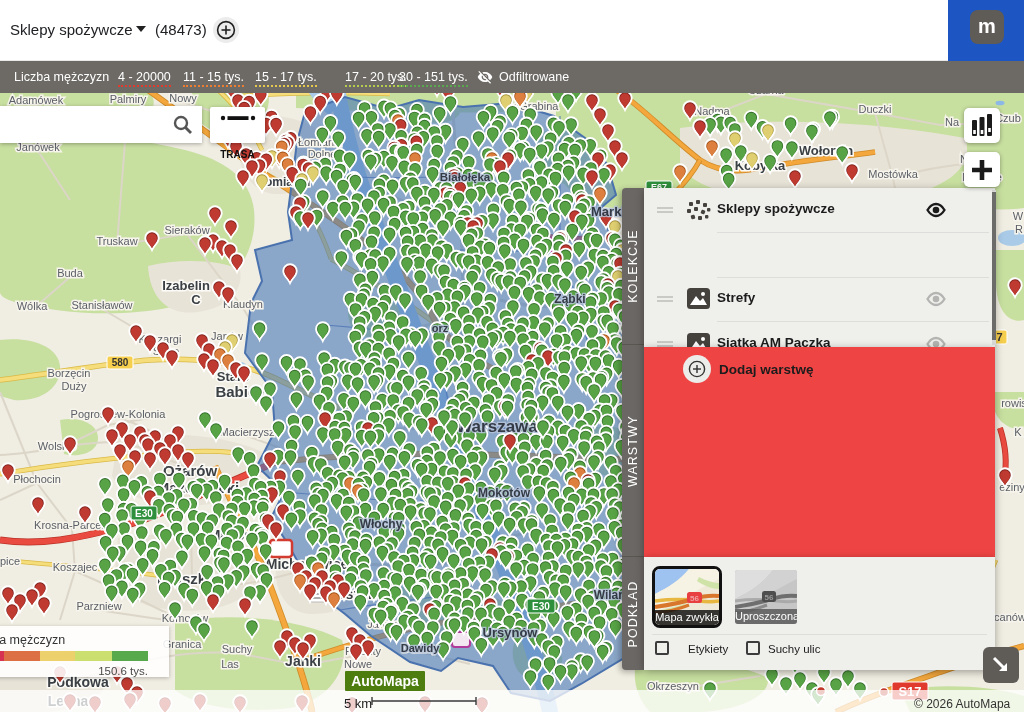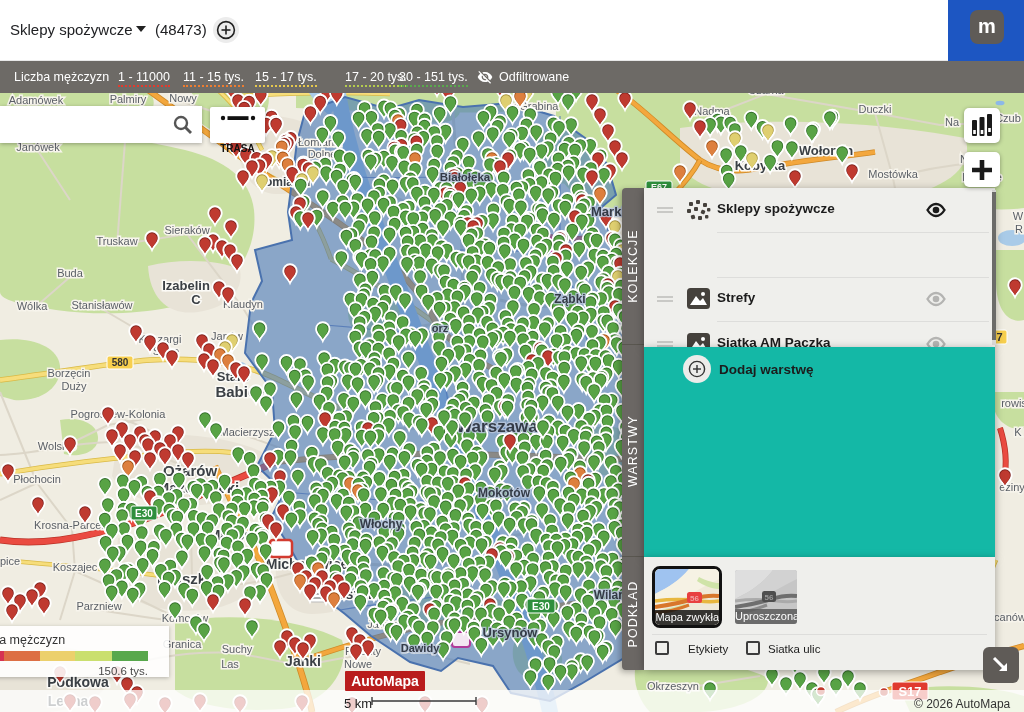--- a/index.html
+++ b/index.html
@@ -11,52 +11,52 @@
 #caret{position:absolute;left:136px;top:26px;width:0;height:0;border-left:5.5px solid transparent;border-right:5.5px solid transparent;border-top:6.5px solid #222}
 #plusbtn{position:absolute;left:213px;top:17px;width:26px;height:26px;border-radius:50%;background:#ececec}
 #plusbtn svg{position:absolute;left:3px;top:3px}
 #mbox{position:absolute;left:948px;top:0;width:76px;height:61px;background:#1d56c2}
 #mbadge{position:absolute;left:970px;top:10px;width:34px;height:34px;border-radius:8px;background:#5f5b57;color:#fff;font-size:20px;font-weight:bold;text-align:center;line-height:33px}
 #graybar{position:absolute;left:0;top:61px;width:1024px;height:32px;background:#6d6a66;color:#fff;font-size:12.5px}
 .gb{position:absolute;top:9px;white-space:nowrap}
 .chip{border-bottom:2px dotted;padding-bottom:1px}
 #searchbox{position:absolute;left:0;top:106px;width:202px;height:37px;background:#fff;box-shadow:0 1px 4px rgba(0,0,0,.3)}
 #trasa{position:absolute;left:210px;top:107px;width:55px;height:36px;background:#fff;border-radius:2px;box-shadow:0 1px 4px rgba(0,0,0,.3);text-align:center}
-#trasa .tt{font-size:10px;font-weight:bold;color:#111;margin-top:14px}
+#trasa .tt{font-size:10px;font-weight:bold;color:#111;margin-top:20px}
 #panel-tabs{position:absolute;left:622px;top:188px;width:22px;height:482px;background:#6b6764;border-radius:4px 0 0 4px;box-shadow:-2px 2px 6px rgba(0,0,0,.3)}
 .vtab{position:absolute;left:0;width:22px;color:#fff;font-size:12.5px;letter-spacing:1px;display:flex;align-items:center;justify-content:center}
 .vtab span{transform:rotate(-90deg);white-space:nowrap}
 #plist{position:absolute;left:644px;top:188px;width:351px;height:159px;background:#efefec;overflow:hidden;box-shadow:0 2px 8px rgba(0,0,0,.35)}
 .prow{position:absolute;left:0;width:351px;height:44px}
 .drag{position:absolute;left:13px;top:19px;width:16px;height:2px;background:#c9c9c6;box-shadow:0 4px 0 #c9c9c6}
 .picon{position:absolute;left:43px;top:11px}
 .plab{position:absolute;left:73px;top:13px;font-size:13.5px;font-weight:bold;color:#1c1c1c}
 .peye{position:absolute;left:282px;top:13px}
 .psep{position:absolute;left:73px;width:272px;height:1px;background:#dddddb}
 #sbar{position:absolute;left:992px;top:190px;width:3.5px;height:155px;background:#d9d9d7}
 #sbar .thumb{position:absolute;left:0;top:2px;width:3.5px;height:148px;background:#6b6b69}
-#pwhite{position:absolute;left:644px;top:347px;width:351px;height:210px;background:#14b8a6;box-shadow:0 2px 8px rgba(0,0,0,.35)}
+#pwhite{position:absolute;left:644px;top:347px;width:351px;height:210px;background:#ef4444;box-shadow:0 2px 8px rgba(0,0,0,.35)}
 #addcirc{position:absolute;left:39px;top:8px;width:28px;height:28px;border-radius:50%;background:#ececea}
 #addlab{position:absolute;left:75px;top:15px;font-size:13.5px;font-weight:bold;color:#1c1c1c}
 #ppod{position:absolute;left:644px;top:557px;width:351px;height:113px;background:#efefec;box-shadow:0 2px 8px rgba(0,0,0,.35)}
 #thumb1{position:absolute;left:8px;top:9px;width:70px;height:62px;border:3px solid #111;border-radius:8px;overflow:hidden;background:#f0ead8}
 #thumb2{position:absolute;left:91px;top:13px;width:62px;height:54px;border-radius:3px;overflow:hidden;background:#c9c9c9}
-.tlabel{position:absolute;left:0;bottom:0;width:100%;color:#fff;font-size:11px;text-align:right;line-height:15px}
+.tlabel{position:absolute;left:0;bottom:0;width:100%;color:#fff;font-size:11px;text-align:center;line-height:15px}
 #podsep{position:absolute;left:8px;top:77px;width:335px;height:1px;background:#dddddb}
 .cb{position:absolute;top:84px;width:14px;height:14px;border:2px solid #3c3c3c;border-radius:2px;background:#efefec}
 .cblab{position:absolute;top:86px;font-size:11.5px;color:#1c1c1c}
 #btn-bars{position:absolute;left:964px;top:108px;width:36px;height:35px;background:#fff;border-radius:5px;box-shadow:0 1px 4px rgba(0,0,0,.35)}
 #btn-plus{position:absolute;left:964px;top:152px;width:36px;height:35px;background:#fff;border-radius:5px;box-shadow:0 1px 4px rgba(0,0,0,.35)}
 #btn-arrow{position:absolute;left:983px;top:647px;width:36px;height:36px;background:#5f5b57;border-radius:6px}
 #legend{position:absolute;left:-34px;top:626px;width:203px;height:51px;background:rgba(255,255,255,.88);box-shadow:0 1px 4px rgba(0,0,0,.25)}
 #legend .lt{position:absolute;left:4px;top:7px;font-size:12.5px;color:#333}
 #lgrad{position:absolute;left:34px;top:25px;width:148px;height:10px;background:linear-gradient(to right,#d63352 0%,#d63352 3%,#dd6f44 3%,#dd6f44 27%,#ecd06c 27%,#ecd06c 51%,#cadf6e 51%,#cadf6e 76%,#58a84c 76%,#58a84c 100%)}
 #lgval{position:absolute;left:34px;top:39px;width:148px;text-align:right;font-size:11.5px;color:#4a4a4a}
 #bstrip{position:absolute;left:0;top:690px;width:1024px;height:22px;background:rgba(255,255,255,.75)}
-#automapa{position:absolute;left:345px;top:671px;width:80px;height:20px;background:#b91c1c;color:#fff;font-weight:bold;font-size:14px;text-align:center;line-height:20px;border-radius:1px}
+#automapa{position:absolute;left:345px;top:671px;width:80px;height:20px;background:#4d7c0f;color:#fff;font-weight:bold;font-size:14px;text-align:center;line-height:20px;border-radius:1px}
 #scaletxt{position:absolute;left:344px;top:696px;font-size:13px;color:#222}
 #copyr{position:absolute;left:914px;top:697px;font-size:12px;color:#333}
 </style></head><body>
 <div id="stage">
 <svg id="map" width="1024" height="712" viewBox="0 0 1024 712" font-family="Liberation Sans, sans-serif">
 <defs>
 <g id="pg">
           <path d="M0 0C-1.9 -4.6 -6.7 -6.9 -6.7 -12A6.7 6.7 0 1 1 6.7 -12C6.7 -6.9 1.9 -4.6 0 0Z" fill="#316b28" stroke="#fff" stroke-width="1.9"></path>
           <path d="M0 -1.8C-1.4 -5.2 -5 -7 -5 -11.8A5 5 0 1 1 5 -11.8C5 -7 1.4 -5.2 0 -1.8Z" fill="#58a345"></path>
         </g>
@@ -1897,21 +1897,21 @@
           <path d="M0,43 C11,42 22,39 32,35" stroke="#8a8a8a" stroke-width="3" fill="none"></path>
           <rect x="27" y="21" width="14" height="11" rx="2.5" fill="#4e4e4e"></rect>
           <text x="34" y="29.5" font-size="8" fill="#999" text-anchor="middle" font-weight="bold">56</text>
         </svg>
 <div class="tlabel" style="background:rgba(90,90,90,.85);height:15px">Uproszczona</div>
 </div>
 <div id="podsep"></div>
 <div class="cb" style="left:11px"></div>
       <div class="cblab" style="left:44px">Etykiety</div>
 <div class="cb" style="left:102px"></div>
-      <div class="cblab" style="left:124px">Siatka ulic</div>
+      <div class="cblab" style="left:124px">Suchy ulic</div>
 </div>
 
 <div id="btn-bars">
       <svg style="position:absolute;left:7px;top:6px" width="22" height="23" viewBox="0 0 22 23">
         <g fill="#1a1a1a">
           <rect x="1" y="6" width="5" height="16" rx="1"></rect>
           <rect x="8.5" y="3" width="5" height="19" rx="1"></rect>
           <rect x="16" y="0" width="5" height="22" rx="1"></rect>
         </g>
         <g fill="#fff">
@@ -1942,21 +1942,21 @@
           <circle cx="10" cy="10" r="8.4" fill="none" stroke="#222" stroke-width="1.6"></circle>
           <line x1="10" y1="5.5" x2="10" y2="14.5" stroke="#222" stroke-width="1.6"></line>
           <line x1="5.5" y1="10" x2="14.5" y2="10" stroke="#222" stroke-width="1.6"></line>
         </svg>
       </div>
 <div id="mbox"></div>
 <div id="mbadge">m</div>
 </div>
 <div id="graybar">
 <div class="gb" style="left:14px">Liczba mężczyzn</div>
-<div class="gb chip" style="left:118px;border-color:#e23b2e">1 - 11000</div>
+<div class="gb chip" style="left:118px;border-color:#e23b2e">4 - 20000</div>
 <div class="gb chip" style="left:183px;border-color:#ed7d31">11 - 15 tys.</div>
 <div class="gb chip" style="left:255px;border-color:#e6c84d">15 - 17 tys.</div>
 <div class="gb chip" style="left:345px;border-color:#b5cc4e">17 - 20 tys.</div>
 <div class="gb chip" style="left:399px;border-color:#5aa94e">30 - 151 tys.</div>
 <svg class="gb" style="left:477px;top:8px" width="16" height="16" viewBox="0 0 24 24">
         <path fill="#fff" d="M12 7c2.76 0 5 2.24 5 5 0 .65-.13 1.26-.36 1.83l2.92 2.92c1.51-1.26 2.7-2.89 3.43-4.75-1.73-4.39-6-7.5-11-7.5-1.4 0-2.74.25-3.98.7l2.16 2.16C10.74 7.13 11.35 7 12 7zM2 4.27l2.28 2.28.46.46C3.08 8.3 1.78 10.02 1 12c1.73 4.39 6 7.5 11 7.5 1.55 0 3.03-.3 4.38-.84l.42.42L19.73 22 21 20.73 3.27 3 2 4.27zM7.53 9.8l1.55 1.55c-.05.21-.08.43-.08.65 0 1.66 1.34 3 3 3 .22 0 .44-.03.65-.08l1.55 1.55c-.67.33-1.41.53-2.2.53-2.76 0-5-2.24-5-5 0-.79.2-1.53.53-2.2zm4.31-.78l3.15 3.15.02-.16c0-1.66-1.34-3-3-3l-.17.01z"></path>
       </svg>
 <div class="gb" style="left:499px">Odfiltrowane</div>
 </div>
 </div>

